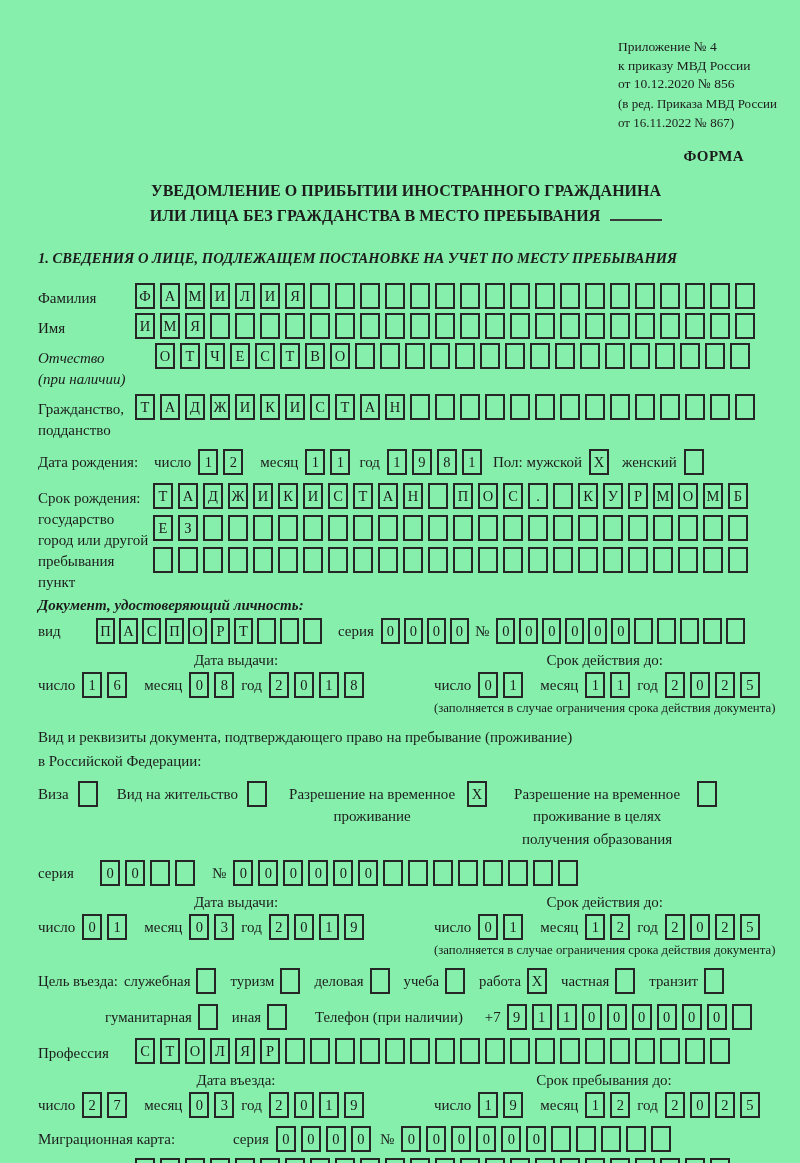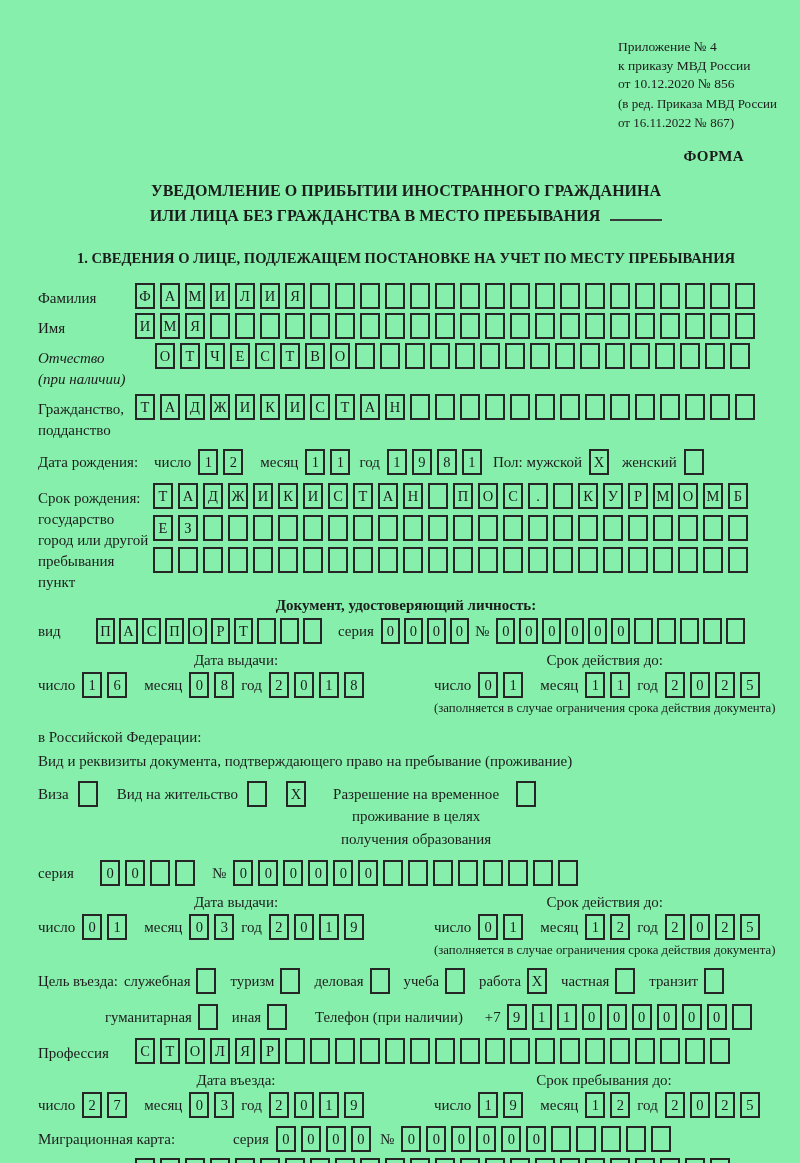--- a/index.html
+++ b/index.html
@@ -11,21 +11,21 @@
   }
   .page { width:800px; height:1163px; padding:38px 26px 0 38px; overflow:hidden; position:relative; background:#86efac; }
 
   .annex { margin-left:580px; width:220px; font-size:13.5px; line-height:1.38; }
   .annex .rev { font-size:13px; margin-top:1px; }
   .forma { text-align:right; font-weight:bold; font-size:15px; margin:16px 30px 0 0; letter-spacing:.4px; }
 
   .title { text-align:center; font-weight:bold; font-size:16px; margin-top:14px; line-height:1.55; }
   .uline { display:inline-block; width:52px; border-bottom:2px solid #3a3a3a; margin-left:10px; vertical-align:baseline; }
 
-  .sect { text-align:center; font-weight:bold; font-size:14.6px; margin-top:22px; }
+  .sect { font-weight:bold; font-size:14.6px; margin-top:22px;font-style:italic; }
 
   .frow { display:flex; align-items:flex-start; margin-top:4px; }
   .flabel { flex:none; padding-top:5px; line-height:1.4; }
   .w95 { width:97px; } .w117 { width:117px;font-style:italic; } .w115 { width:115px; }
 
   .cells { display:flex; flex-wrap:nowrap; }
   .cell {
     flex:none; display:inline-block; width:20px; height:26px;
     border:2px solid #262626; margin-right:5px;
     text-align:center; line-height:22px; font-size:14.5px;
@@ -403,34 +403,35 @@
             <span class="cell">0</span>
             <span class="cell">2</span>
             <span class="cell">5</span>
           </span>
       </div>
       <div class="small-note">(заполняется в случае ограничения срока действия документа)</div>
     </div>
   </div>
 
   <div class="intro">
+    <div>Вид и реквизиты документа, подтверждающего право на пребывание (проживание)</div>
     <div>в Российской Федерации:</div>
-    <div>Вид и реквизиты документа, подтверждающего право на пребывание (проживание)</div>
   </div>
 
   <div class="opts">
     <span class="opt">
       <span class="olbl">Виза</span>
       <span class="cell"></span>
     </span>
     <span class="opt">
       <span class="olbl">Вид на жительство</span>
       <span class="cell"></span>
     </span>
     <span class="opt">
+      <span class="olbl wrap2">Разрешение на временное проживание</span>
       <span class="cell">X</span>
     </span>
     <span class="opt" style="margin-right:0;">
       <span class="olbl wrap3">Разрешение на временное проживание в целях получения образования</span>
       <span class="cell"></span>
     </span>
   </div>
 
   <div class="frow" style="margin-top:10px;">
     <span class="dlbl" style="width:48px; margin-right:14px;">серия</span>

